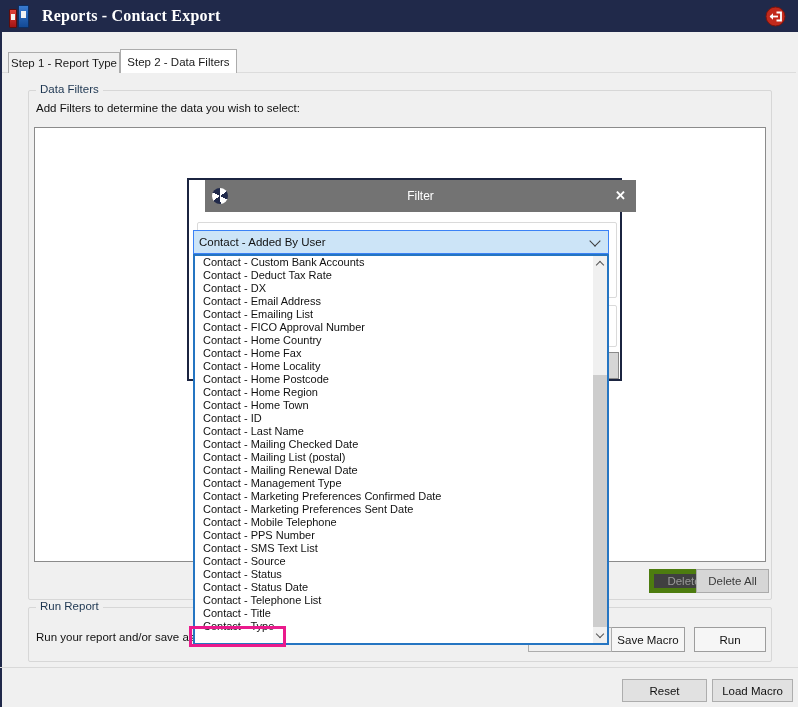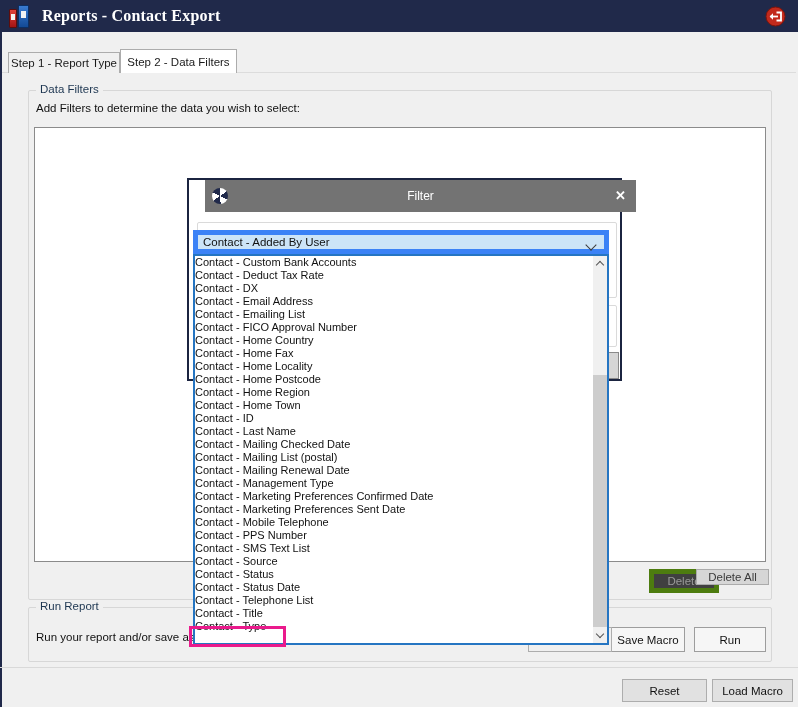--- a/index.html
+++ b/index.html
@@ -39,49 +39,49 @@
 
   .filters-list-area { position:absolute; left:34px; top:127px; width:732px; height:435px; background:#ffffff; border:1px solid #8b8b8b; }
 
   
   .btn { position:absolute; display:flex; align-items:center; justify-content:center; font-size:11.5px; cursor:pointer; }
   .btn-disabled { background:#404040; border:5px solid #4d7c0f; color:#9a9a9a; cursor:default;margin-left:37px; }
   .btn-gray2 { background:#d6d6d6; border:1px solid #ababab; color:#3a3a3a; }
   .btn-light { background:#f6f6f6; border:1px solid #9d9d9d; color:#111; }
   .btn-std { background:#e1e1e1; border:1px solid #adadad; color:#111; }
   .b-delete    { left:612px; top:569px; width:70px; height:24px; }
-  .b-deleteall { left:696px; top:569px; width:73px; height:16px; }
+  .b-deleteall { left:696px; top:569px; width:73px; height:24px; }
   .b-savemacro { left:611px; top:627px; width:74px; height:25px; }
   .b-run       { left:694px; top:627px; width:72px; height:25px; }
   .b-reset     { left:622px; top:679px; width:85px; height:23px; }
   .b-loadmacro { left:712px; top:679px; width:81px; height:23px; }
   .b-hidden-run { left:528px; top:627px; width:84px; height:25px; z-index:1; background:#f0f0f0; border:1px solid #adadad; }
   .footer-line { position:absolute; left:0px; top:667px; width:798px; height:1px; background:#d9d9d9; }
 
   
   .dialog { position:absolute; left:187px; top:178px; width:435px; height:203px; background:#ffffff; border:2px solid #1b2440; z-index:10; }
   .dialog-titlebar { position:absolute; left:16px; top:0; width:100%; height:32px; background:#737373; display:flex; align-items:center; }
   .dialog-icon { width:16px; height:16px; margin-left:7px; border-radius:50%;
     background:conic-gradient(#ffffff 0 55deg, #20294a 55deg 115deg, #ffffff 115deg 175deg, #20294a 175deg 235deg, #ffffff 235deg 295deg, #20294a 295deg 360deg); }
   .dialog-title { position:absolute; left:0; right:0; text-align:center; color:#fff; font-size:12px; }
   .dialog-close { position:absolute; right:10px; top:7px; color:#fff; font-size:13px; font-weight:700; cursor:pointer; line-height:18px; }
   .dlg-group { position:absolute; border:1px solid #dadada; border-radius:2px; background:#fff; }
   .dlg-groupA { left:8px; top:42px; width:420px; height:76px; }
   .dlg-groupB { left:8px; top:125px; width:420px; height:42px; }
   .dlg-hidden-btn { position:absolute; left:358px; top:172px; width:72px; height:27px; background:#d6d6d6; border:1px solid #8a8a8a; }
 
   
-  .combo { position:absolute; left:193px; top:230px; width:416px; height:24px; background:#cce4f7; border:5px solid #3b82f6; z-index:15; display:flex; align-items:center; cursor:pointer; }
+  .combo { position:absolute; left:193px; top:230px; width:416px; height:24px; background:#cce4f7; border:1px solid #3b82f6; z-index:15; display:flex; align-items:center; cursor:pointer; }
   .combo-text { font-size:11.5px; color:#111; margin-left:5px; white-space:nowrap; }
   .chev { width:8px; height:8px; border-left:1.6px solid #3c3c3c; border-bottom:1.6px solid #3c3c3c; transform:rotate(-45deg); }
   .combo .chev { position:absolute; right:9px; top:6px; }
 
   
   .droplist { position:absolute; left:193px; top:254px; width:416px; height:391px; background:#ffffff; border:2px solid #2575c2; z-index:20; overflow:hidden; }
-  .opt { height:13px; line-height:13px; font-size:11px; color:#111; padding-left:0; white-space:nowrap; width:398px; overflow:hidden; cursor:pointer; }
+  .opt { height:13px; line-height:13px; font-size:11px; color:#111; padding-left:8px; white-space:nowrap; width:398px; overflow:hidden; cursor:pointer; }
   .scrollbar { position:absolute; right:0; top:0; bottom:0; width:14px; background:#f0f0f0; }
   .sb-btn { position:absolute; left:0; width:14px; height:15px; background:#f0f0f0; display:flex; align-items:center; justify-content:center; cursor:pointer; }
   .sb-up { top:0; } .sb-down { bottom:0; }
   .sb-up .chev { transform:rotate(135deg); margin-top:3px; width:6px; height:6px; border-color:#555; }
   .sb-down .chev { transform:rotate(-45deg); margin-bottom:3px; width:6px; height:6px; border-color:#555; }
   .sb-thumb { position:absolute; left:0; width:14px; top:119px; height:252px; background:#cdcdcd; cursor:grab; }
 
   
   .annotation { position:absolute; left:189px; top:626px; width:97px; height:21px; border:3px solid #ea1a8c; z-index:40; pointer-events:none; }
 </style>

